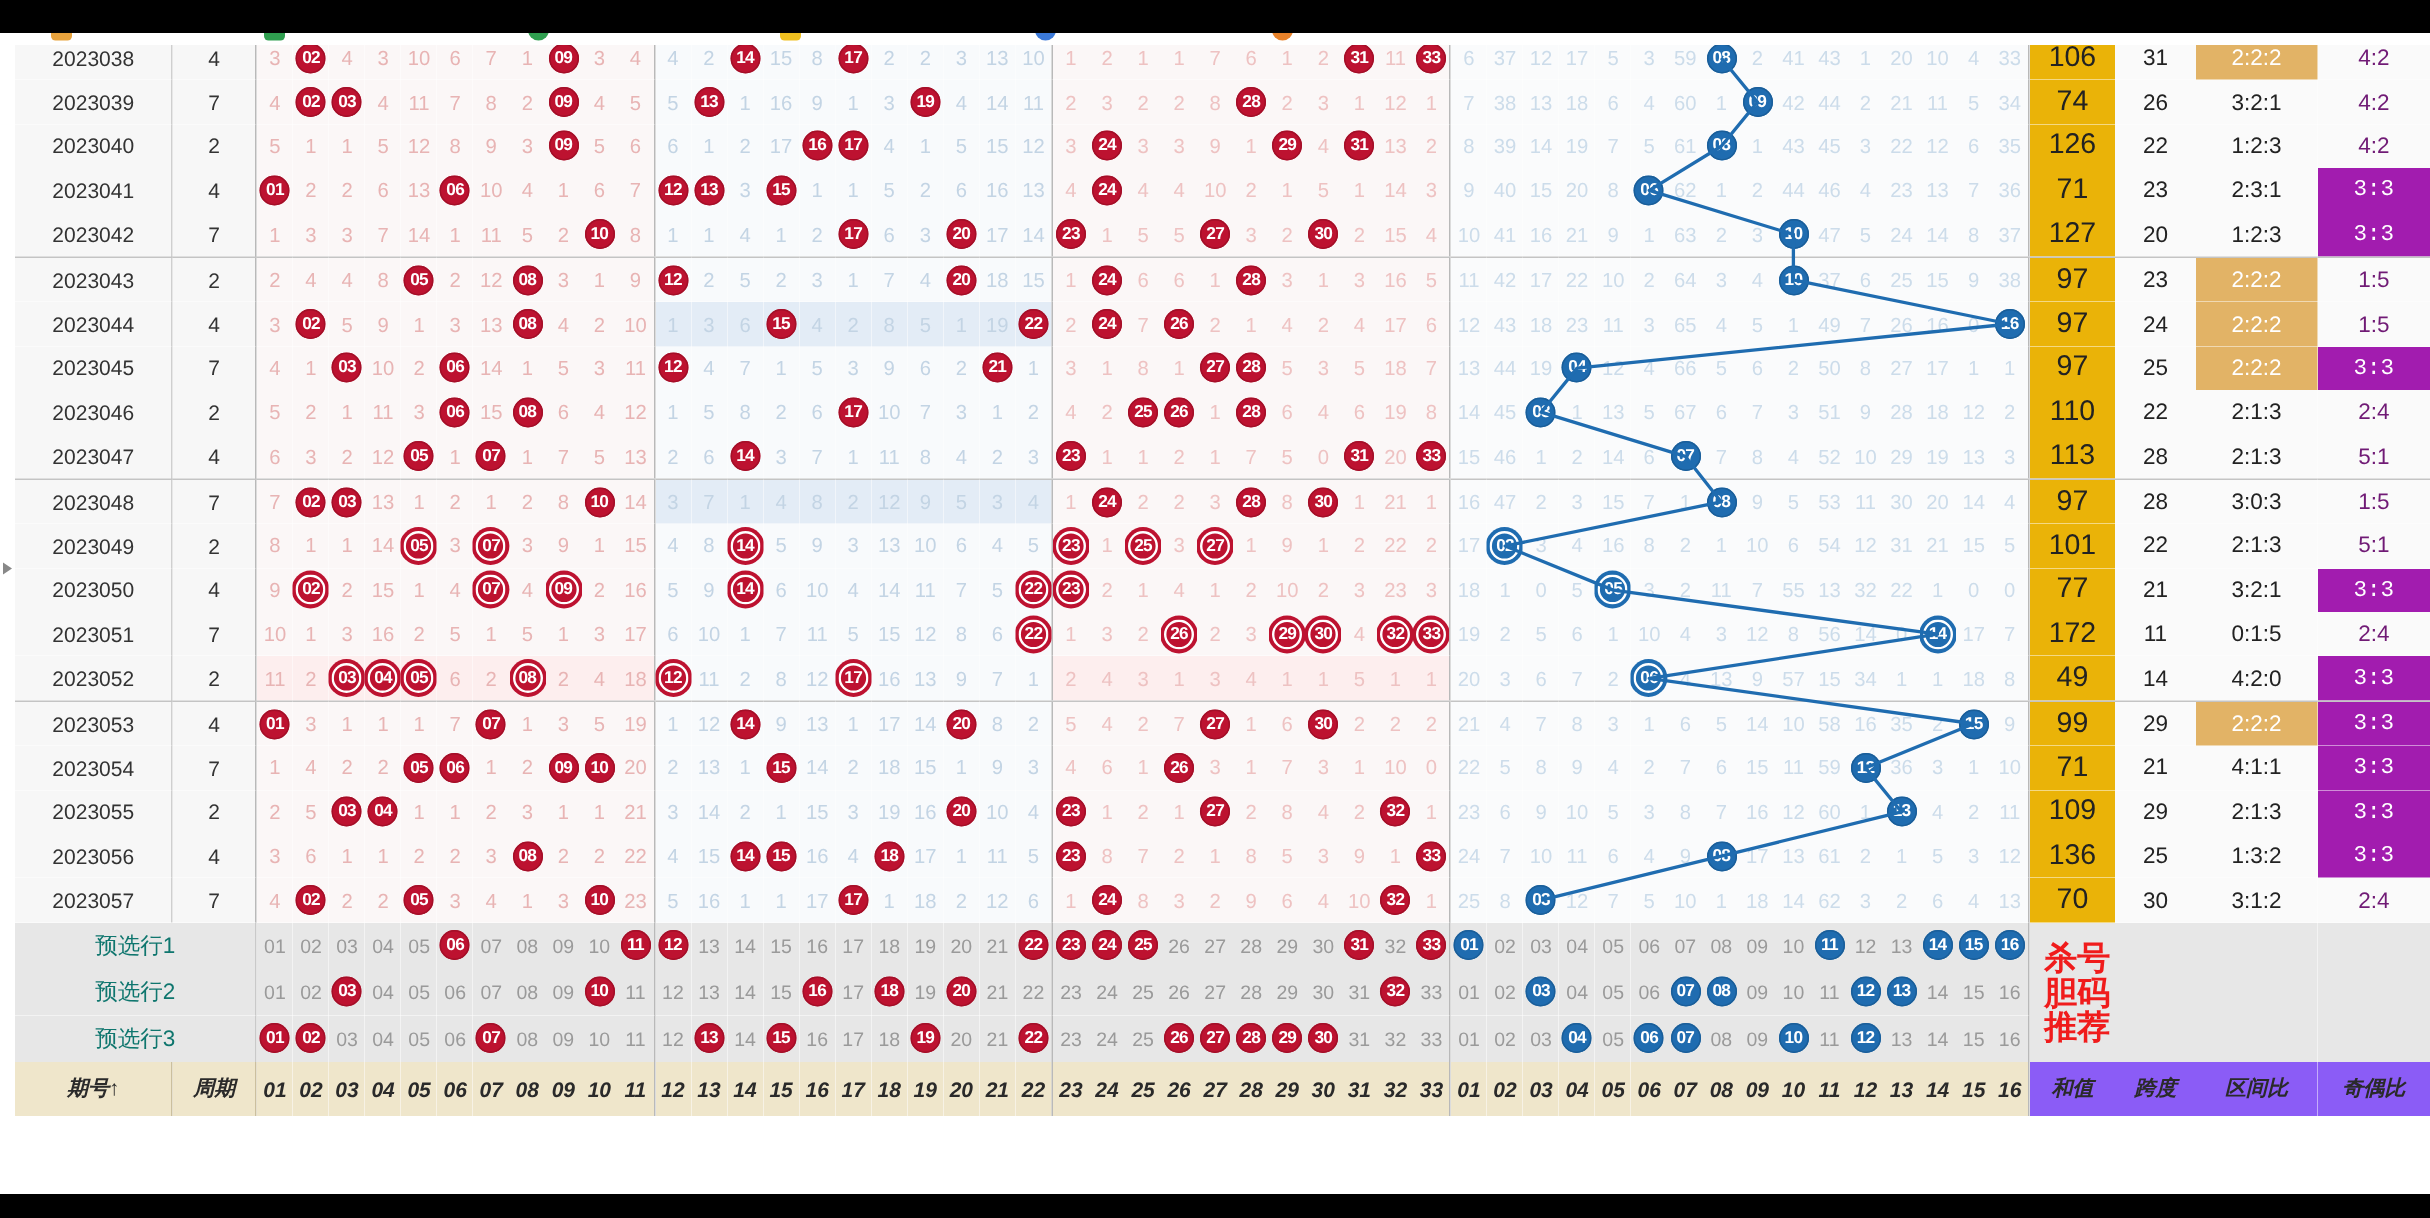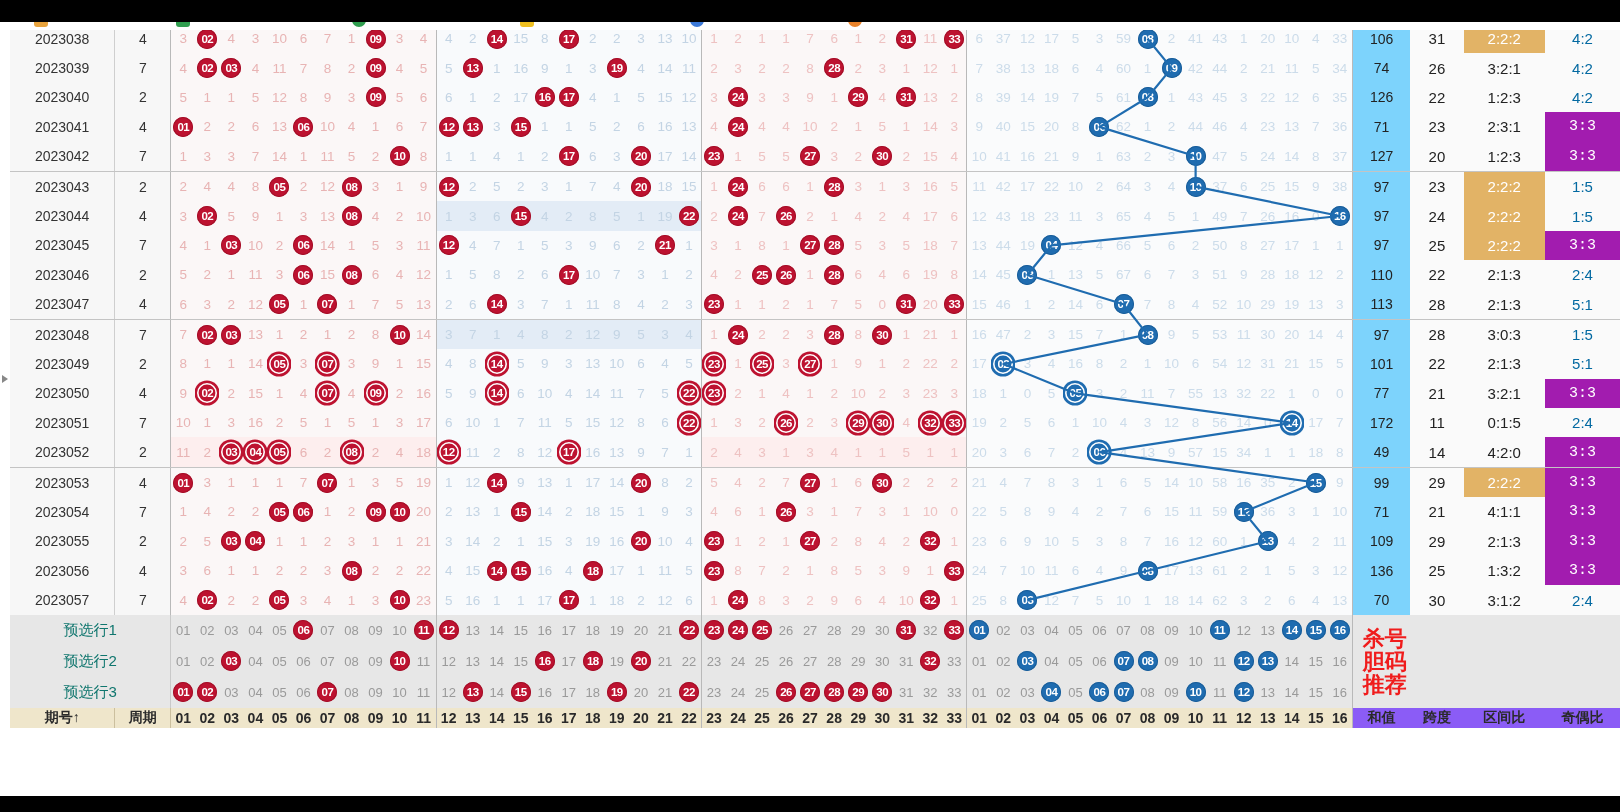--- a/index.html
+++ b/index.html
@@ -50,39 +50,39 @@
   
   .ball{display:inline-block;width:20px;height:20px;line-height:20px;
     border-radius:50%;color:#fff;font-size:11.5px;font-weight:bold;
     letter-spacing:-0.5px;text-align:center;}
   .ball.r{background:#bd1230;box-shadow:0 0 0 1px #a30f28 inset;}
   .ball.b{background:#1f6cb0;box-shadow:0 0 0 1px #1a5e99 inset;}
   .ball.ro{background:#bd1230;box-shadow:0 0 0 1.6px #fff inset,0 0 0 2.6px #bd1230;}
   .ball.bo{background:#1f6cb0;box-shadow:0 0 0 1.6px #fff inset,0 0 0 2.6px #1f6cb0;}
 
   
-  .c-sum{width:58px;background:#7dd3fc;color:#222;font-size:14px;border-left:1px solid #b9b9b9;}
+  .c-sum{width:58px;background:#eab308;color:#222;font-size:19px;border-left:1px solid #b9b9b9;}
   .c-span{width:56px;background:#fafafa;color:#222;font-size:15px;}
   .c-zone{width:86px;background:#fafafa;color:#222;font-size:15px;}
-  .c-oe{width:78px;background:#fafafa;color:#0369a1;font-size:15px;}
+  .c-oe{width:78px;background:#fafafa;color:#701a75;font-size:15px;}
   .hl-tan{background:#e2b366;color:#fff;}
   .hl-teal{background:#a21caf;color:#fff;font-family:Liberation Mono, monospace;}
 
   
   tr.pre td{height:31px;background:#e7e7e7;}
   tr.pre .c-label{width:168px;background:#e7e7e7;color:#0f766e;font-size:15px;
     border-right:1px solid #c9c9c9;text-align:center;}
   tr.pre .n{color:#9a9a9a;font-size:13px;background:#e7e7e7;}
   tr.pre .nb{color:#9a9a9a;font-size:13px;background:#e7e7e7;}
   tr.pre .c-note{background:#e7e7e7;color:#f01c1c;font-size:22px;font-weight:bold;
     text-align:left;padding-left:10px;border-left:1px solid #b9b9b9;line-height:1.05;}
   .noteblank{background:#e7e7e7;}
 
   
-  tr.foot td{height:20px;background:#efe6cb;color:#2a2a2a;font-size:14px;font-weight:bold;}
+  tr.foot td{height:36px;background:#efe6cb;color:#2a2a2a;font-size:14px;font-weight:bold;font-style:italic;}
   tr.foot .c-label{background:#efe6cb;border-right:1px solid #cbbf9e;}
   tr.foot .c-sum,tr.foot .c-span,tr.foot .c-zone,tr.foot .c-oe{background:#8b5cf6;color:#2a2a2a;font-size:14px;}
 
   
   svg.link{position:absolute;pointer-events:none;z-index:5;}
 </style>
 </head>
 <body>
 
 <div id="app">

